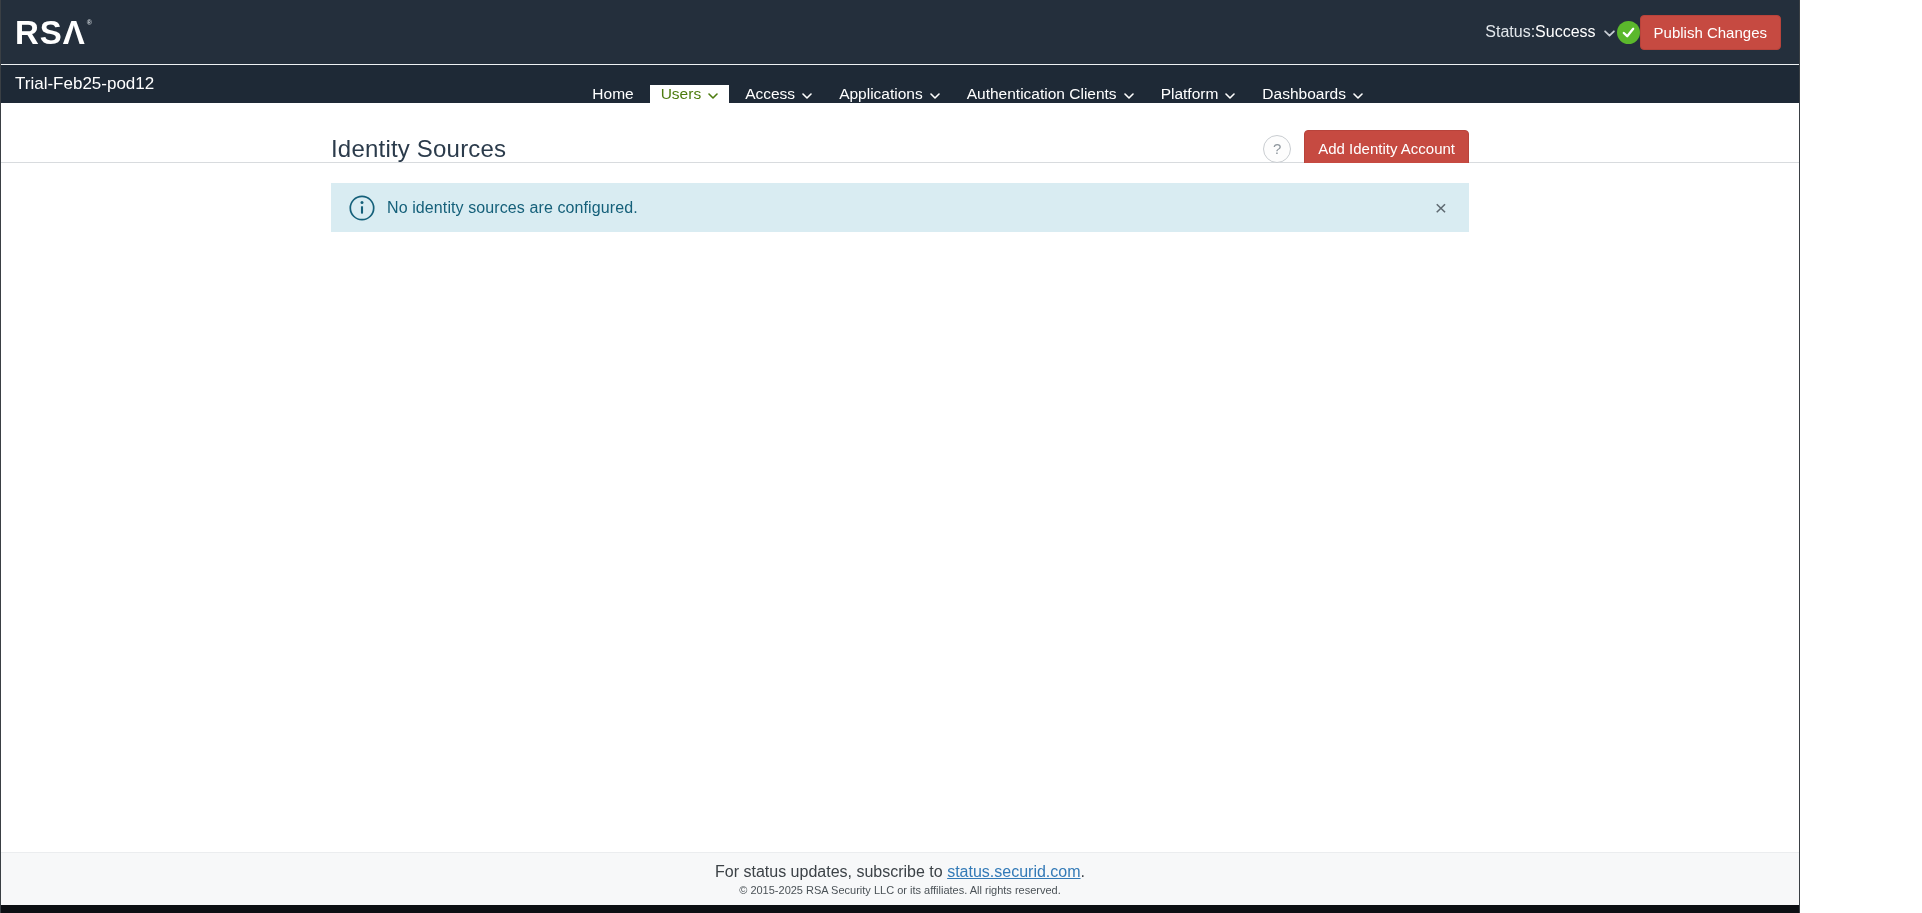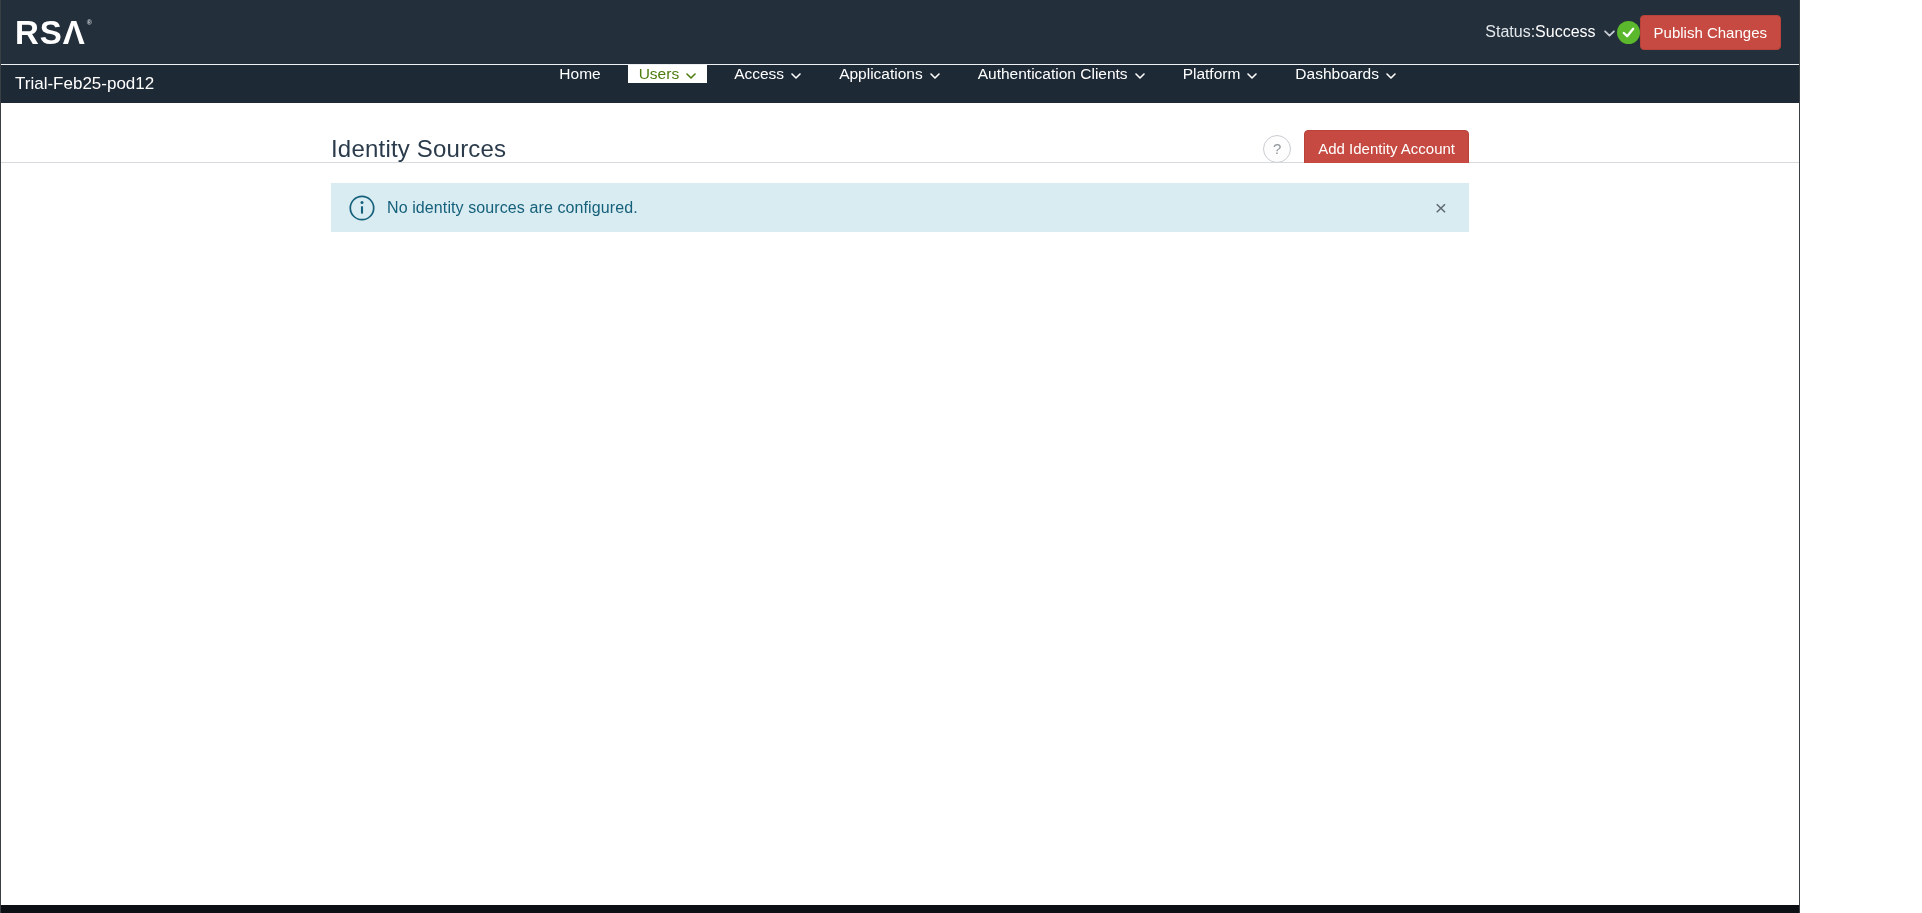--- a/index.html
+++ b/index.html
@@ -60,21 +60,21 @@
     background: #1e2936;
     display: flex; align-items: stretch;
     padding-left: 14px; padding-right: 18px;
     color: #ffffff;
   }
   .tenant {
     align-self: center; font-size: 17px; color: #ffffff; white-space: nowrap;
     margin-right: 20px;
   }
   .nav-center {
-    flex: 1; display: flex; justify-content: center; align-items: flex-start; gap: 16px;
+    flex: 1; display: flex; justify-content: center; align-items: flex-end; gap: 5px;
   }
   .nav-item {
     display: flex; align-items: center; gap: 7px;
     padding: 0 11px; font-size: 15.5px; color: #ffffff;
     cursor: pointer; white-space: nowrap; background: transparent; border: none;
     font-family: inherit;
   }
   .nav-item.active { background: #ffffff; color: #4d7c0f; }
   .nav-right { display: flex; align-items: stretch; gap: 9px; }
 
@@ -223,16 +223,22 @@
             <line x1="13" y1="11.3" x2="13" y2="18.6" stroke="currentColor" stroke-width="2.1"></line>
             <circle cx="13" cy="7.4" r="1.5" fill="currentColor"></circle>
           </svg>
         </span>
         <span class="alert-text">No identity sources are configured.</span>
         <button class="alert-close">×</button>
       </div>
     </div>
   </main>
 
+  <footer class="footer">
+    <div class="footer-line1">
+      <span>For status updates, subscribe to </span><a class="footer-link">status.securid.com</a><span>.</span>
+    </div>
+    <div class="footer-copy">© 2015-2025 RSA Security LLC or its affiliates. All rights reserved.</div>
+  </footer>
 
   <div class="bottombar"></div>
 
 </div>
 
 </body></html>

